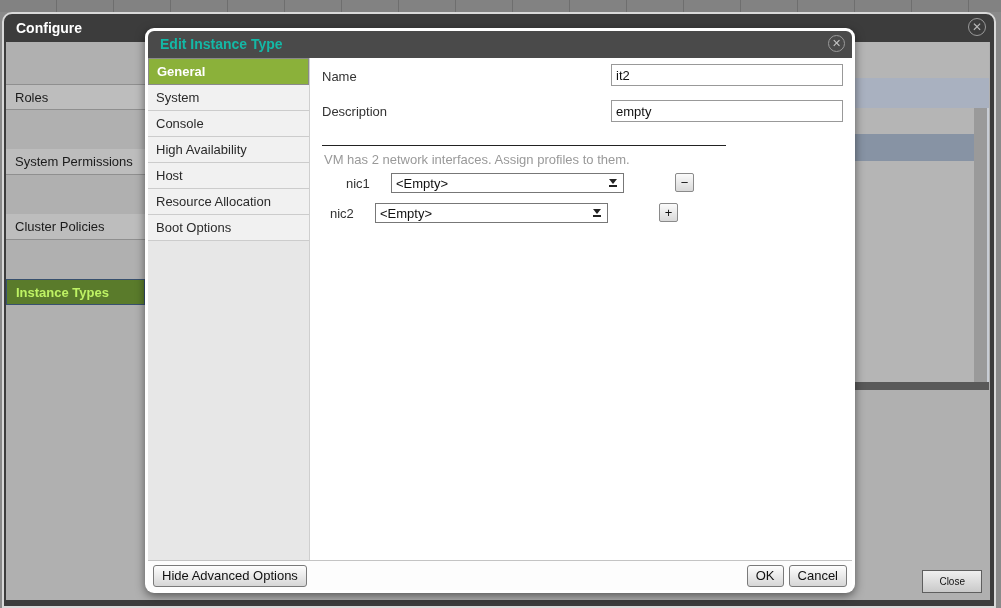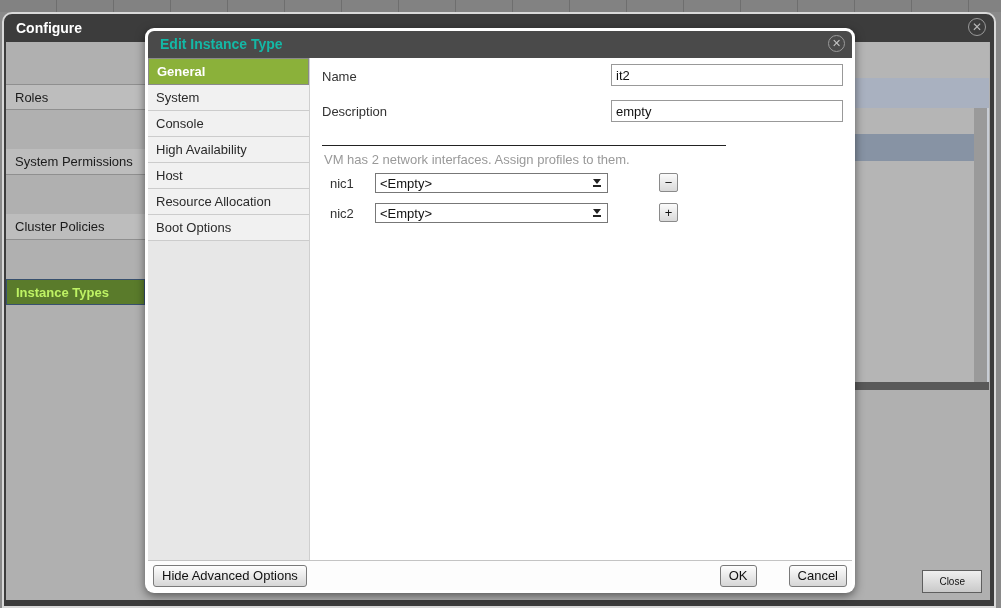--- a/index.html
+++ b/index.html
@@ -68,21 +68,21 @@
   .combo-arrow{flex:0 0 16px;height:14px;margin-right:2px;display:flex;flex-direction:column;
     align-items:center;justify-content:center;}
   .combo-arrow .tri{width:0;height:0;border-left:4px solid transparent;border-right:4px solid transparent;
     border-top:5px solid #222;}
   .combo-arrow .bar{width:8px;height:2px;background:#222;margin-top:1px;}
   .mini-btn{position:absolute;left:349px;top:0;width:19px;height:19px;font-size:13px;line-height:15px;
     color:#111;background:linear-gradient(#fbfbfb,#d9d9d9);border:1px solid #8a8a8a;border-radius:2px;
     cursor:pointer;padding:0;text-align:center;}
 
   .m-footer{flex:0 0 30px;border-top:1px solid #c4c4c4;background:#fdfdfd;display:flex;
-    align-items:center;padding:0 5px;border-radius:0 0 6px 6px;gap:27px;}
+    align-items:center;padding:0 5px;border-radius:0 0 6px 6px;}
   .btn{height:22px;padding:1px 8px;font-size:13px;color:#111;background:linear-gradient(#fefefe,#d6d6d6);
     border:1px solid #7a7a7a;border-radius:3px;cursor:pointer;}
   .btn + .btn{margin-left:5px;}
   .spacer{flex:1 1 auto;}
 </style>
 </head>
 <body>
 
 <div id="app">
   <div class="top-strip"></div>
@@ -135,21 +135,21 @@
         <div class="m-form">
           <span class="f-label" style="left:12px;top:11px;">Name</span>
           <input class="text-input" style="top: 6px;" value="it2">
 
           <span class="f-label" style="left:12px;top:46px;">Description</span>
           <input class="text-input" style="top: 42px;" value="empty">
 
           <div class="f-sep"></div>
           <div class="f-note">VM has 2 network interfaces. Assign profiles to them.</div>
 
-          <div class="nic-row" style="top:115px;">
+          <div class="nic-row" style="top:115px;margin-left:16px;">
             <span class="nic-label">nic1</span>
             <div class="combo">
               <span class="combo-text">&lt;Empty&gt;</span>
               <span class="combo-arrow">
                   <span class="tri"></span>
                   <span class="bar"></span>
                 </span>
             </div>
             <button class="mini-btn">−</button>
           </div>

